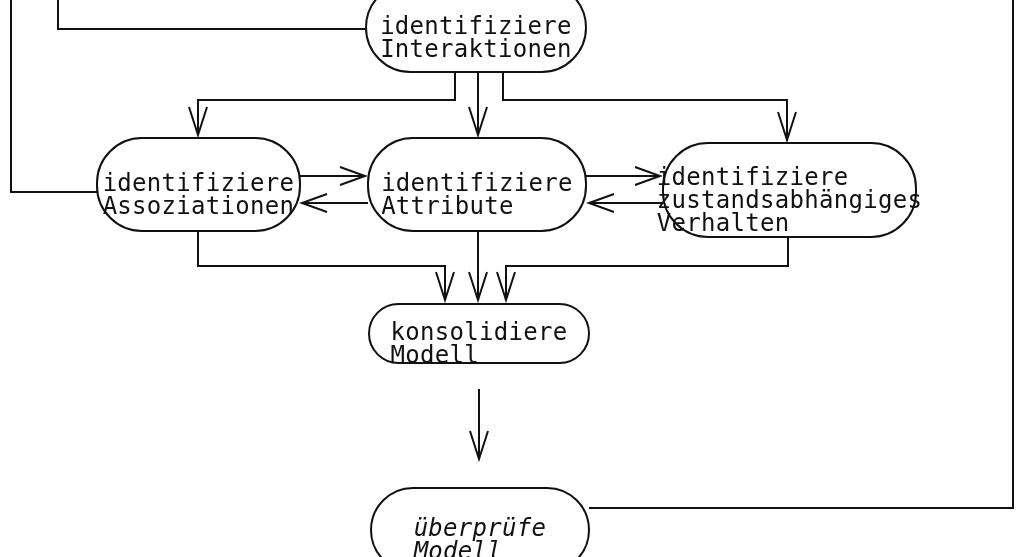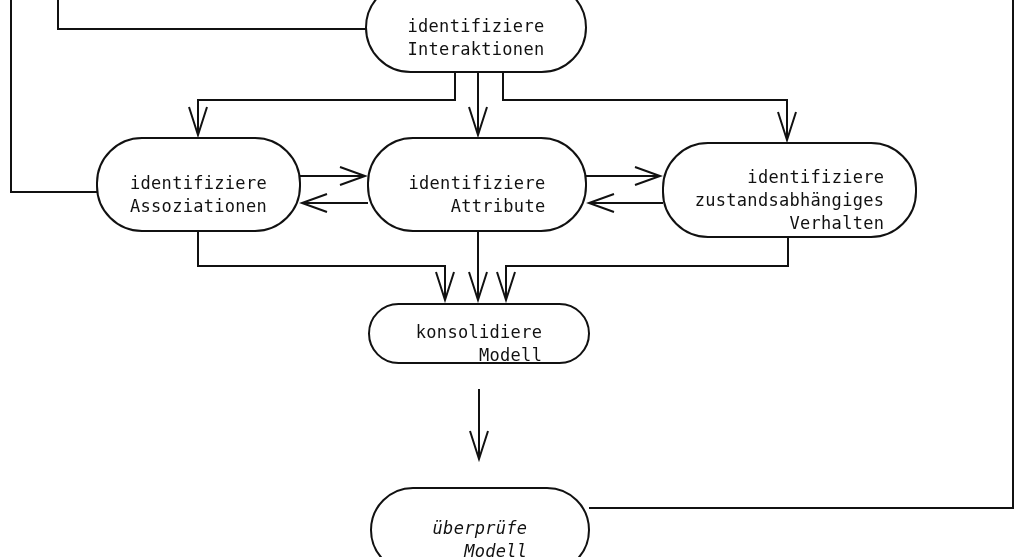--- a/index.html
+++ b/index.html
@@ -28,22 +28,22 @@
     box-sizing: border-box;
     background: #ffffff;
     border: 2px solid #111111;
     border-radius: 46px;
     display: flex;
     align-items: center;
     justify-content: center;
   }
   .node .label {
     white-space: pre-line;
-    text-align: right;
-    font-size: 17px;
+    text-align: left;
+    font-size: 24px;
     line-height: 23px;
     letter-spacing: 0.3px;
     color: #111111;
     margin-top: 20px;
   }
   
   #node-interaktionen { left: 365px; top: -18px; width: 222px; height: 91px; }
   #node-assoziationen { left:  96px; top: 137px; width: 205px; height: 95px; }
   #node-attribute     { left: 367px; top: 137px; width: 220px; height: 95px; }
   #node-verhalten     { left: 662px; top: 142px; width: 255px; height: 96px; }

